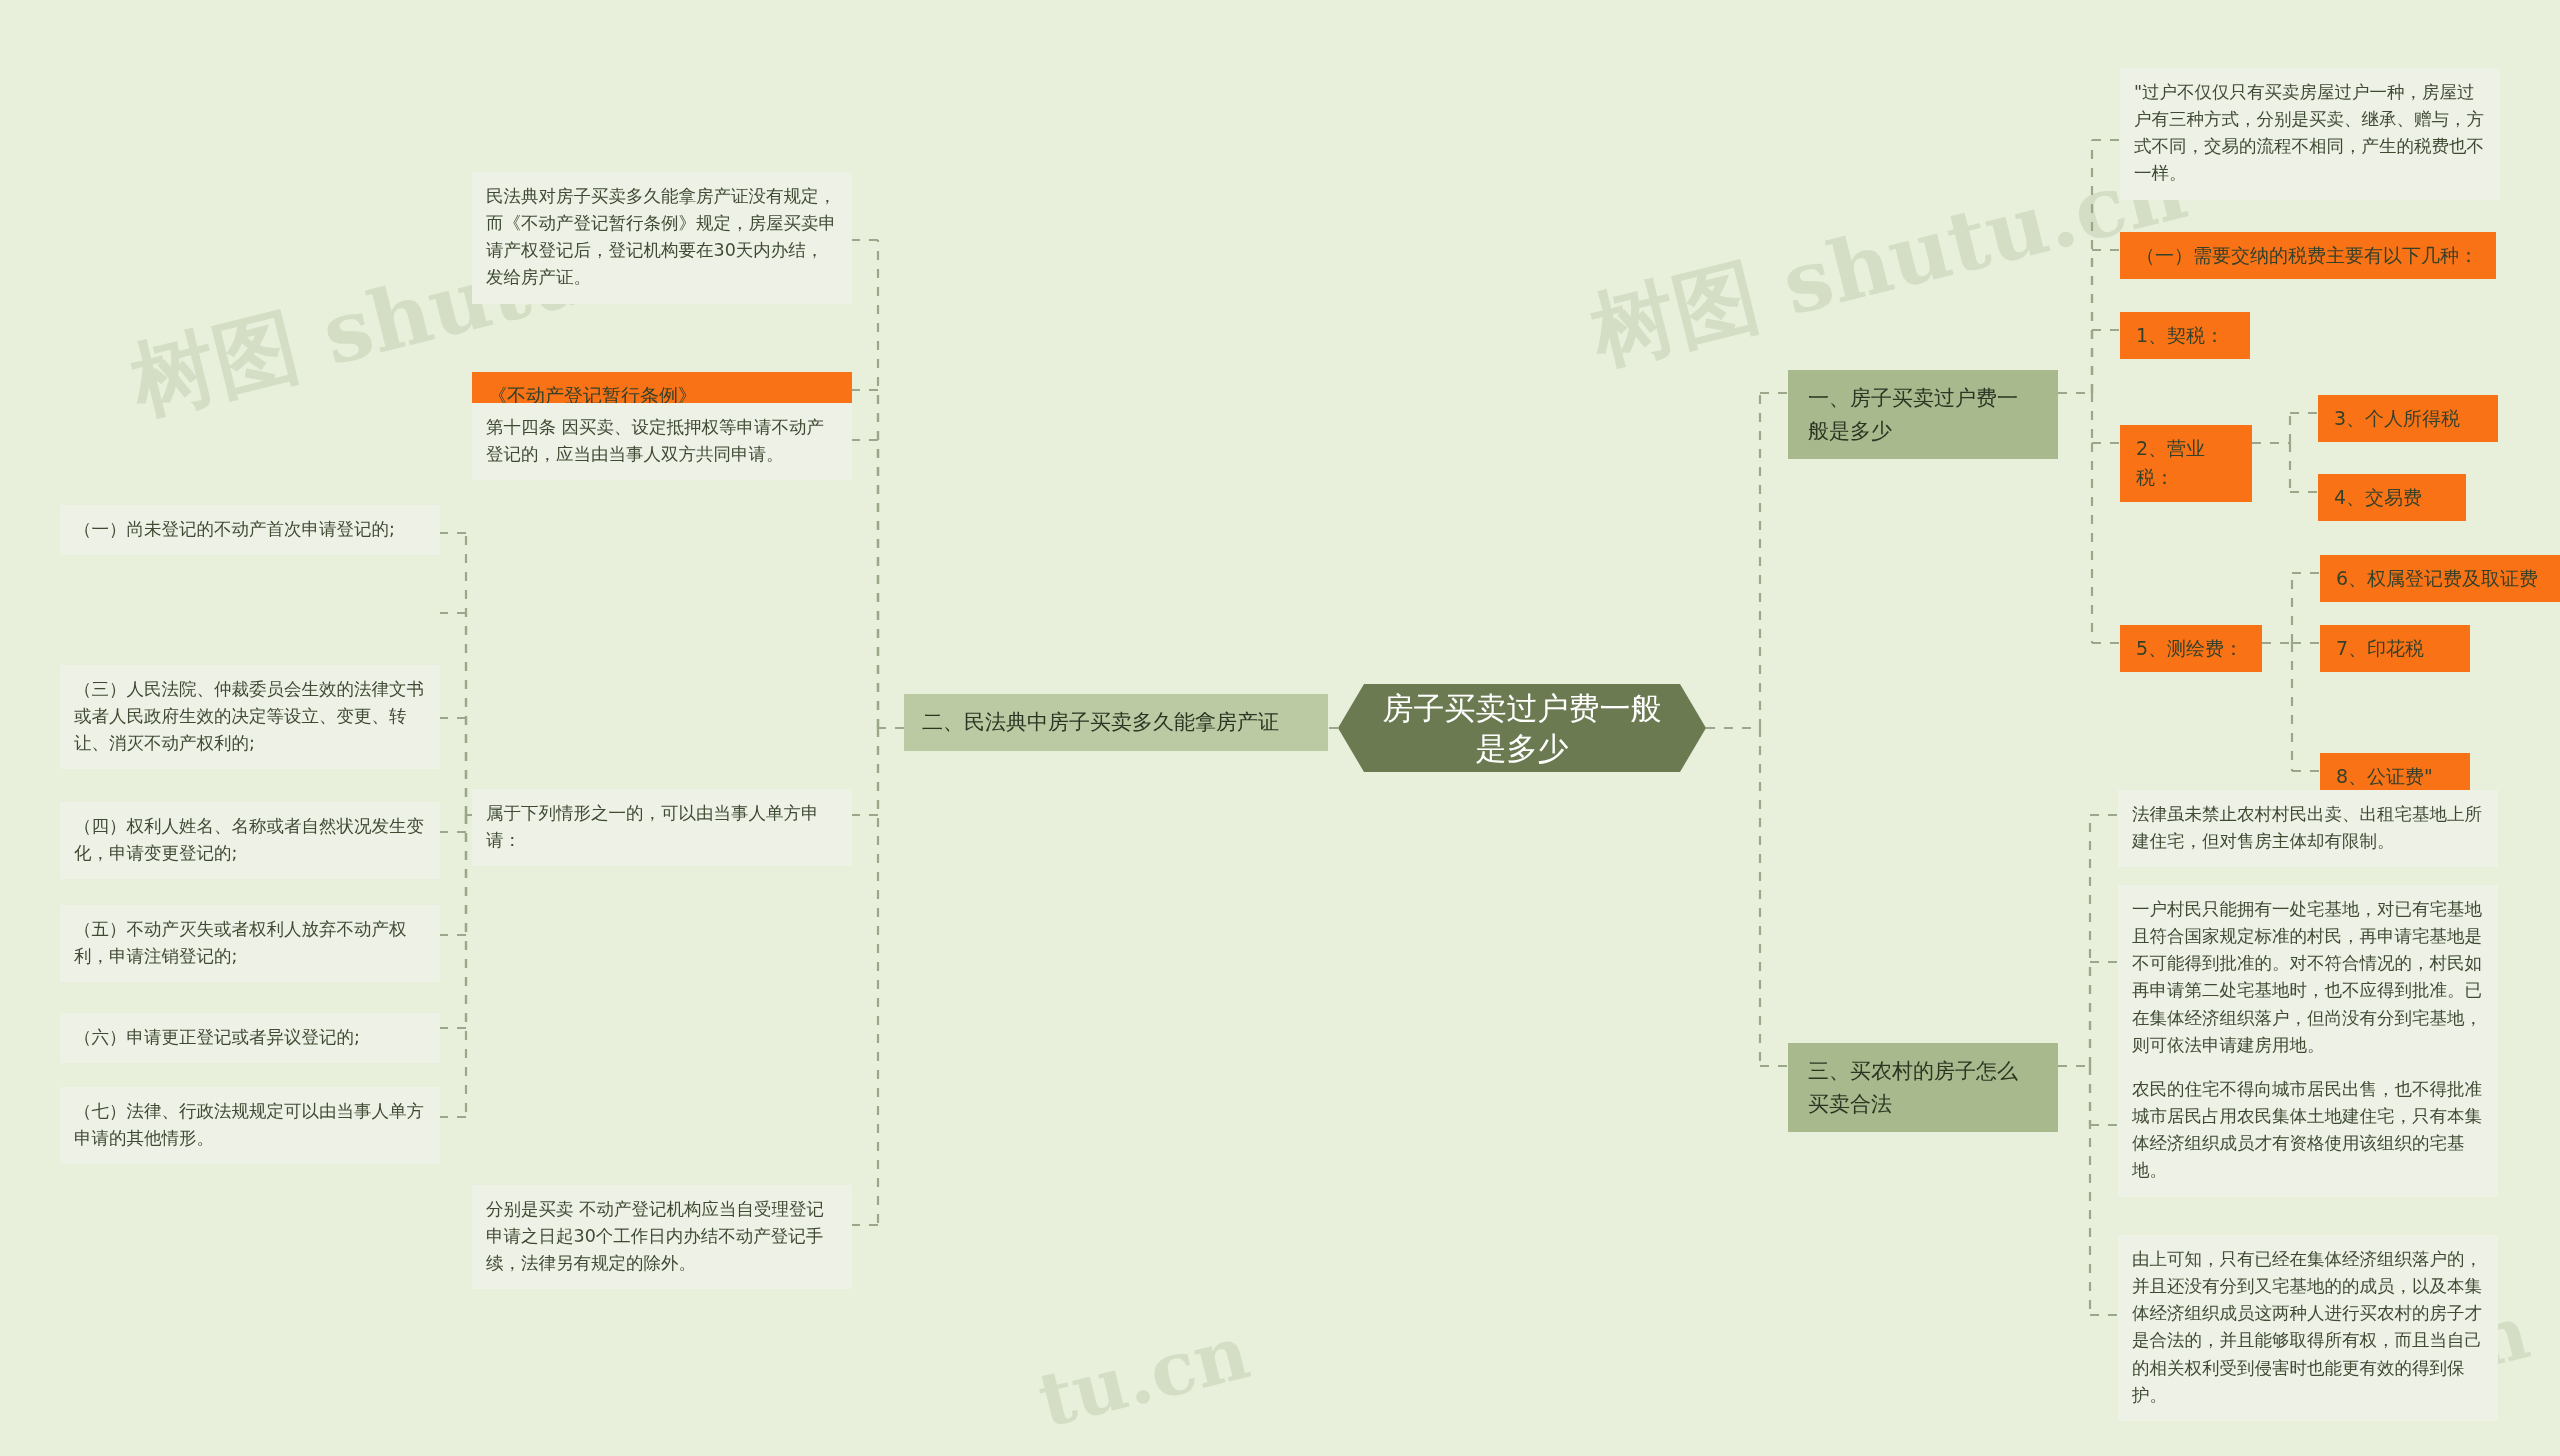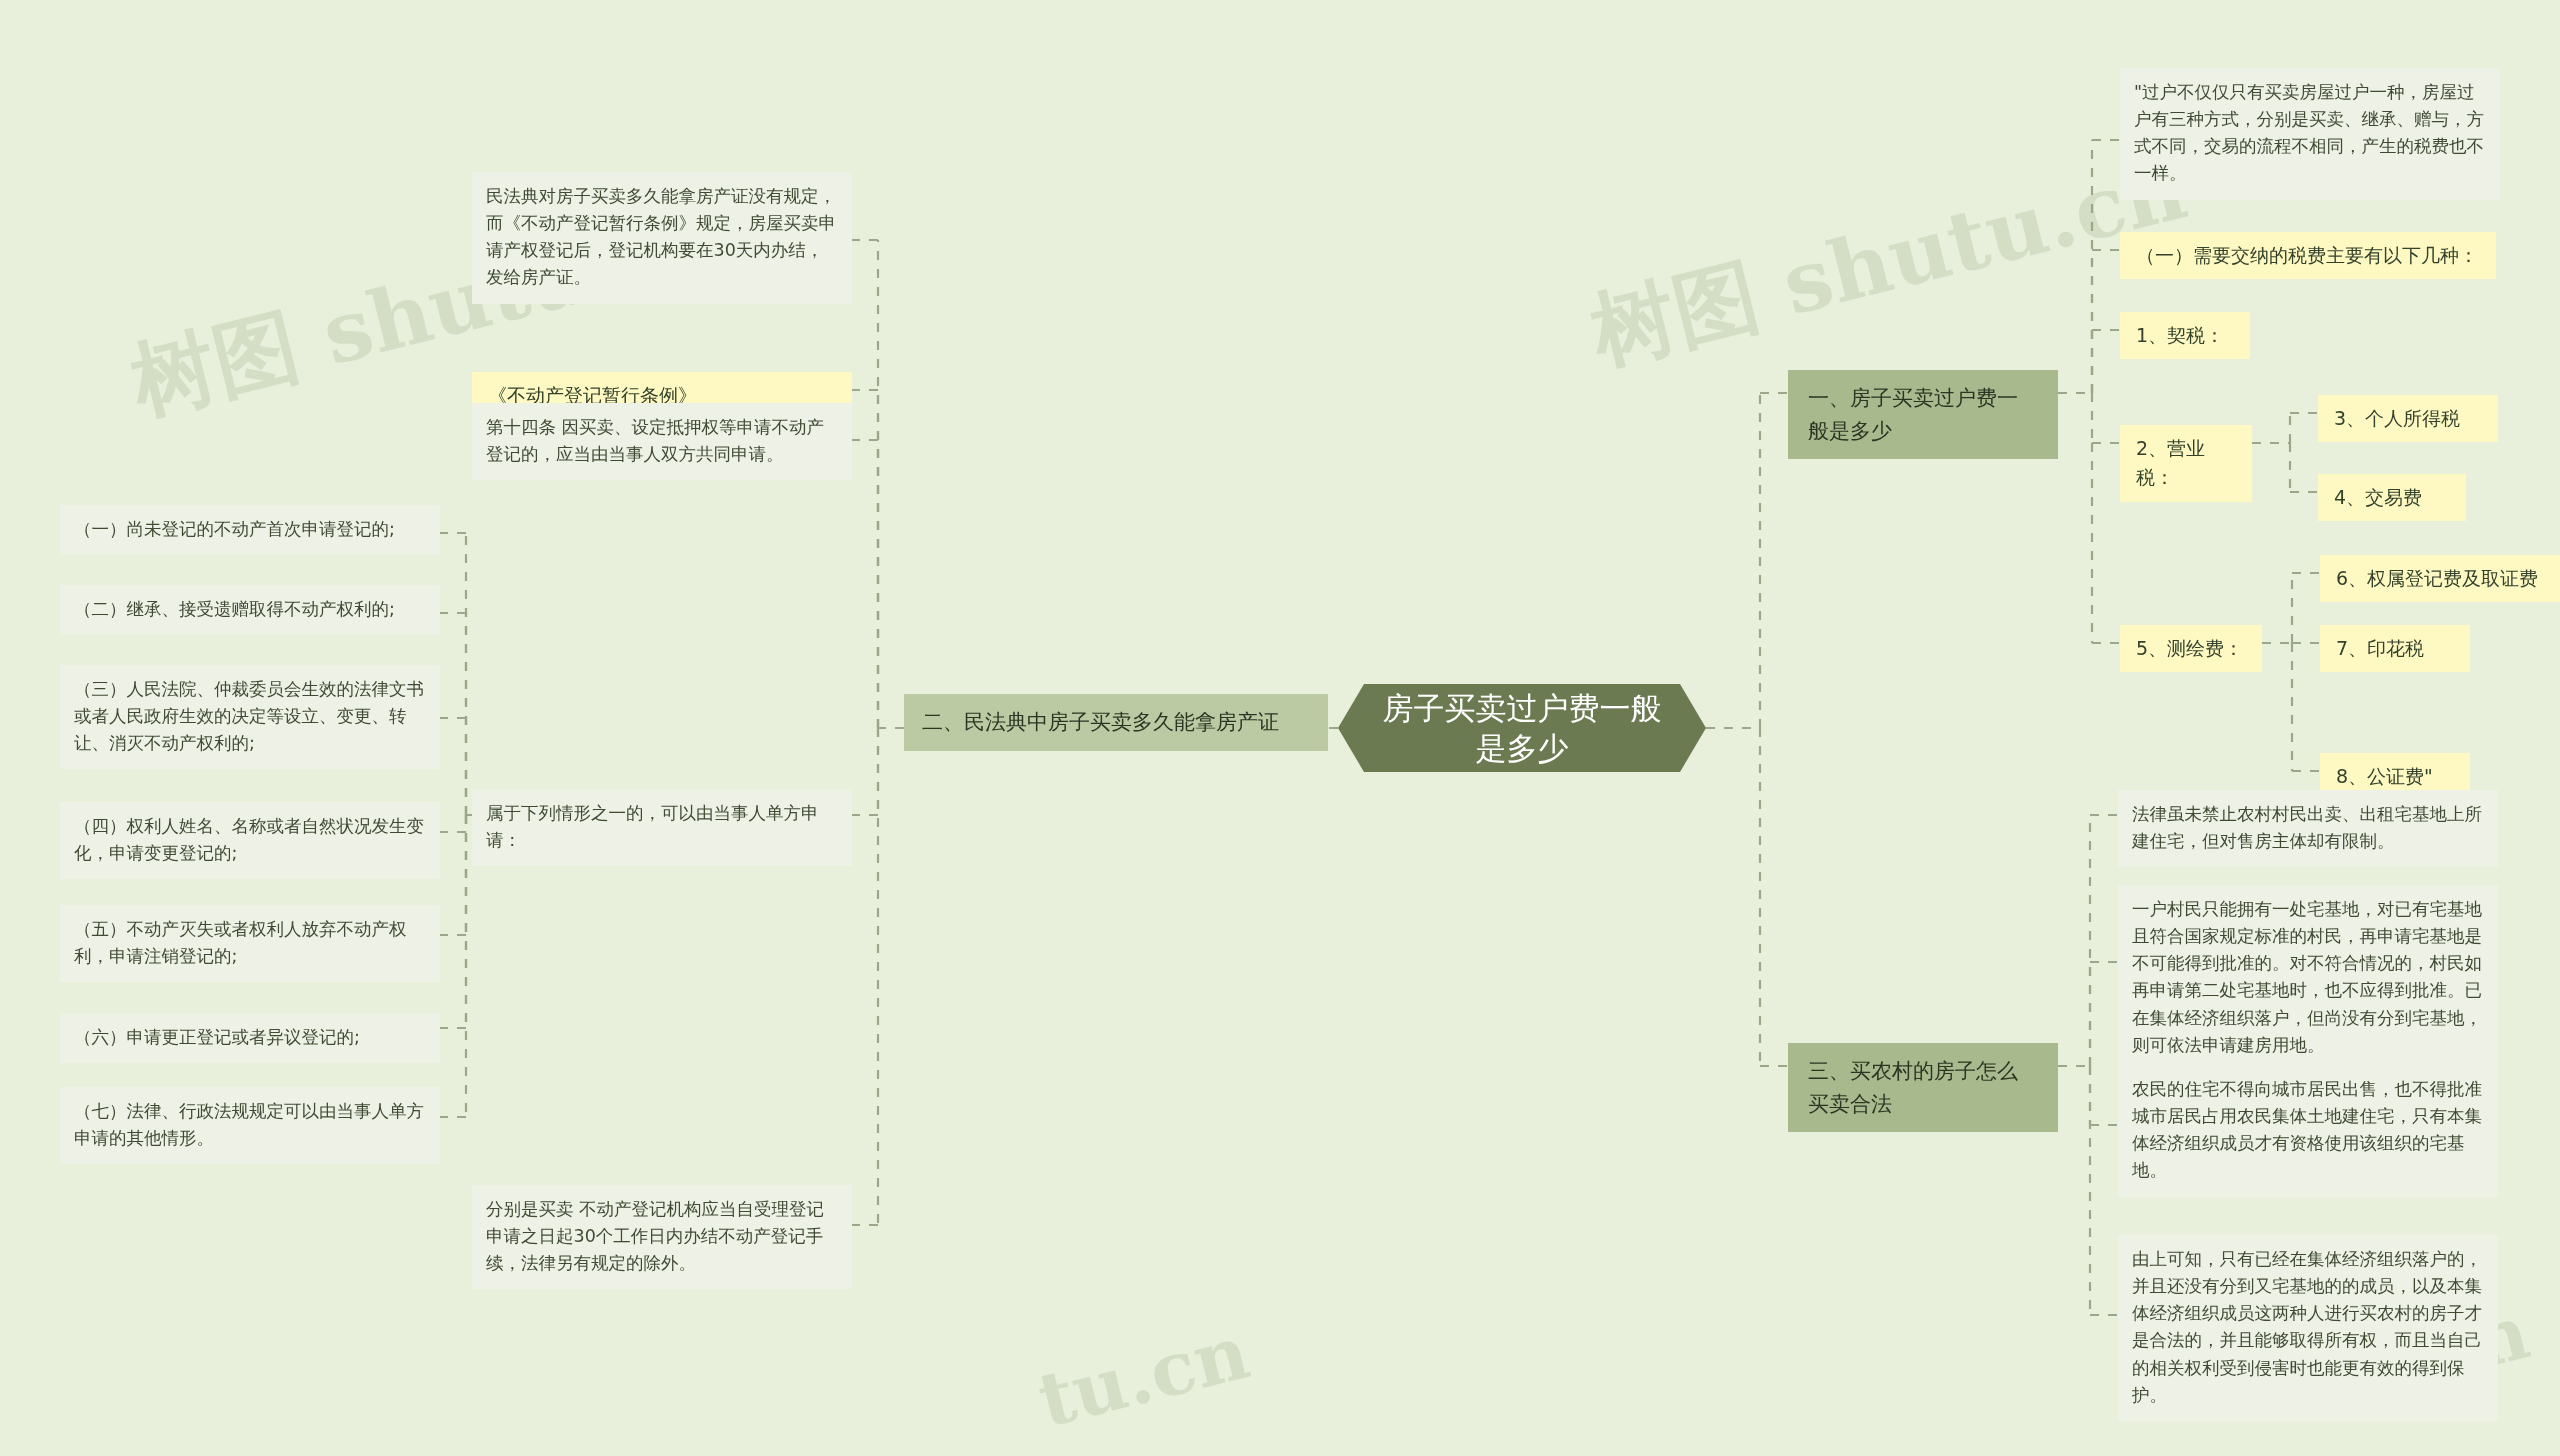--- a/index.html
+++ b/index.html
@@ -42,21 +42,21 @@
   }
   
   .leaf{
     background:#eef2e6;
     color:#3f4a33;
     font-size:17.5px;
     padding:11px 14px 12px 14px;
   }
   
   .lbl{
-    background:#fef9c3;
+    background:#f97316;
     color:#33402a;
     font-size:19px;
     padding:9px 16px;
   }
   
   .branch{
     background:#a8b98d;
     color:#2b3522;
     font-size:21px;
     padding:12px 20px;
@@ -211,21 +211,20 @@
   <div class="node lbl" style="left:472px;top:372px;width:380px;text-align:left;">《不动产登记暂行条例》</div>
 
   <div class="node leaf" style="left:472px;top:403px;width:380px;">第十四条 因买卖、设定抵押权等申请不动产登记的，应当由当事人双方共同申请。</div>
 
   <div class="node leaf" style="left:472px;top:789px;width:380px;">属于下列情形之一的，可以由当事人单方申请：</div>
 
   <div class="node leaf" style="left:472px;top:1185px;width:380px;">分别是买卖 不动产登记机构应当自受理登记申请之日起30个工作日内办结不动产登记手续，法律另有规定的除外。</div>
 
   <div class="node leaf" style="left:60px;top:505px;width:380px;">（一）尚未登记的不动产首次申请登记的;</div>
 
-  <div class="node leaf" style="left:60px;top:585px;width:380px;">（二）继承、接受遗赠取得不动产权利的;</div>
 
   <div class="node leaf" style="left:60px;top:665px;width:380px;">（三）人民法院、仲裁委员会生效的法律文书或者人民政府生效的决定等设立、变更、转让、消灭不动产权利的;</div>
 
   <div class="node leaf" style="left:60px;top:802px;width:380px;">（四）权利人姓名、名称或者自然状况发生变化，申请变更登记的;</div>
 
   <div class="node leaf" style="left:60px;top:905px;width:380px;">（五）不动产灭失或者权利人放弃不动产权利，申请注销登记的;</div>
 
   <div class="node leaf" style="left:60px;top:1013px;width:380px;">（六）申请更正登记或者异议登记的;</div>
 
   <div class="node leaf" style="left:60px;top:1087px;width:380px;">（七）法律、行政法规规定可以由当事人单方申请的其他情形。</div>

